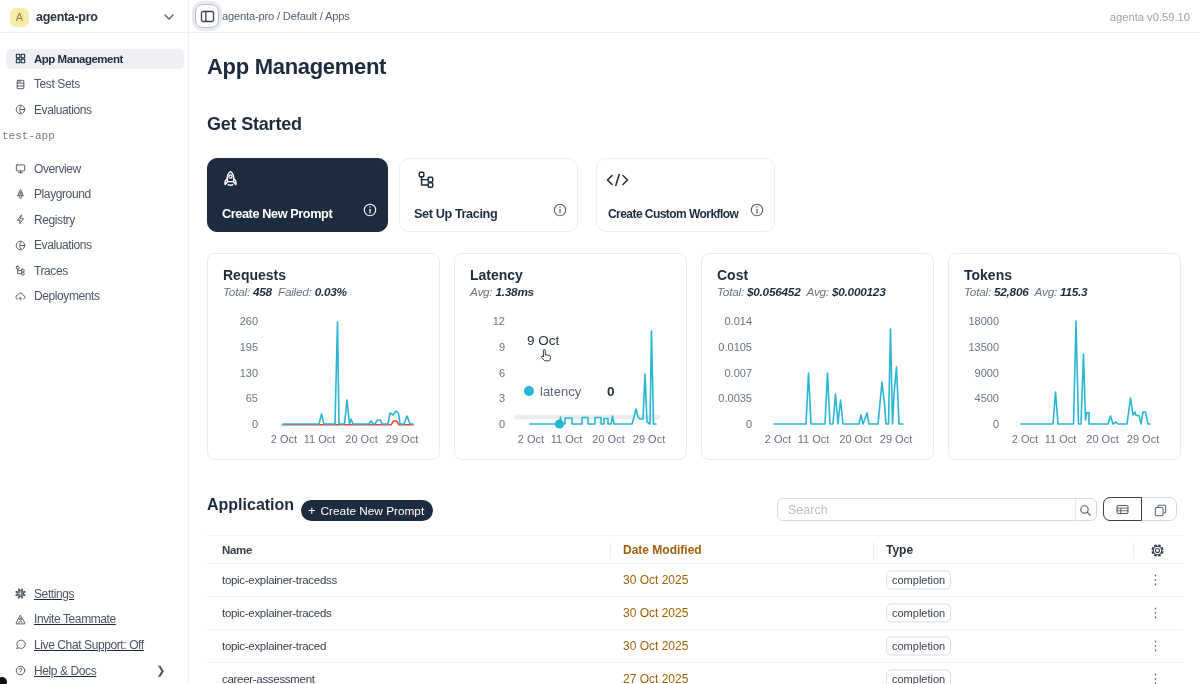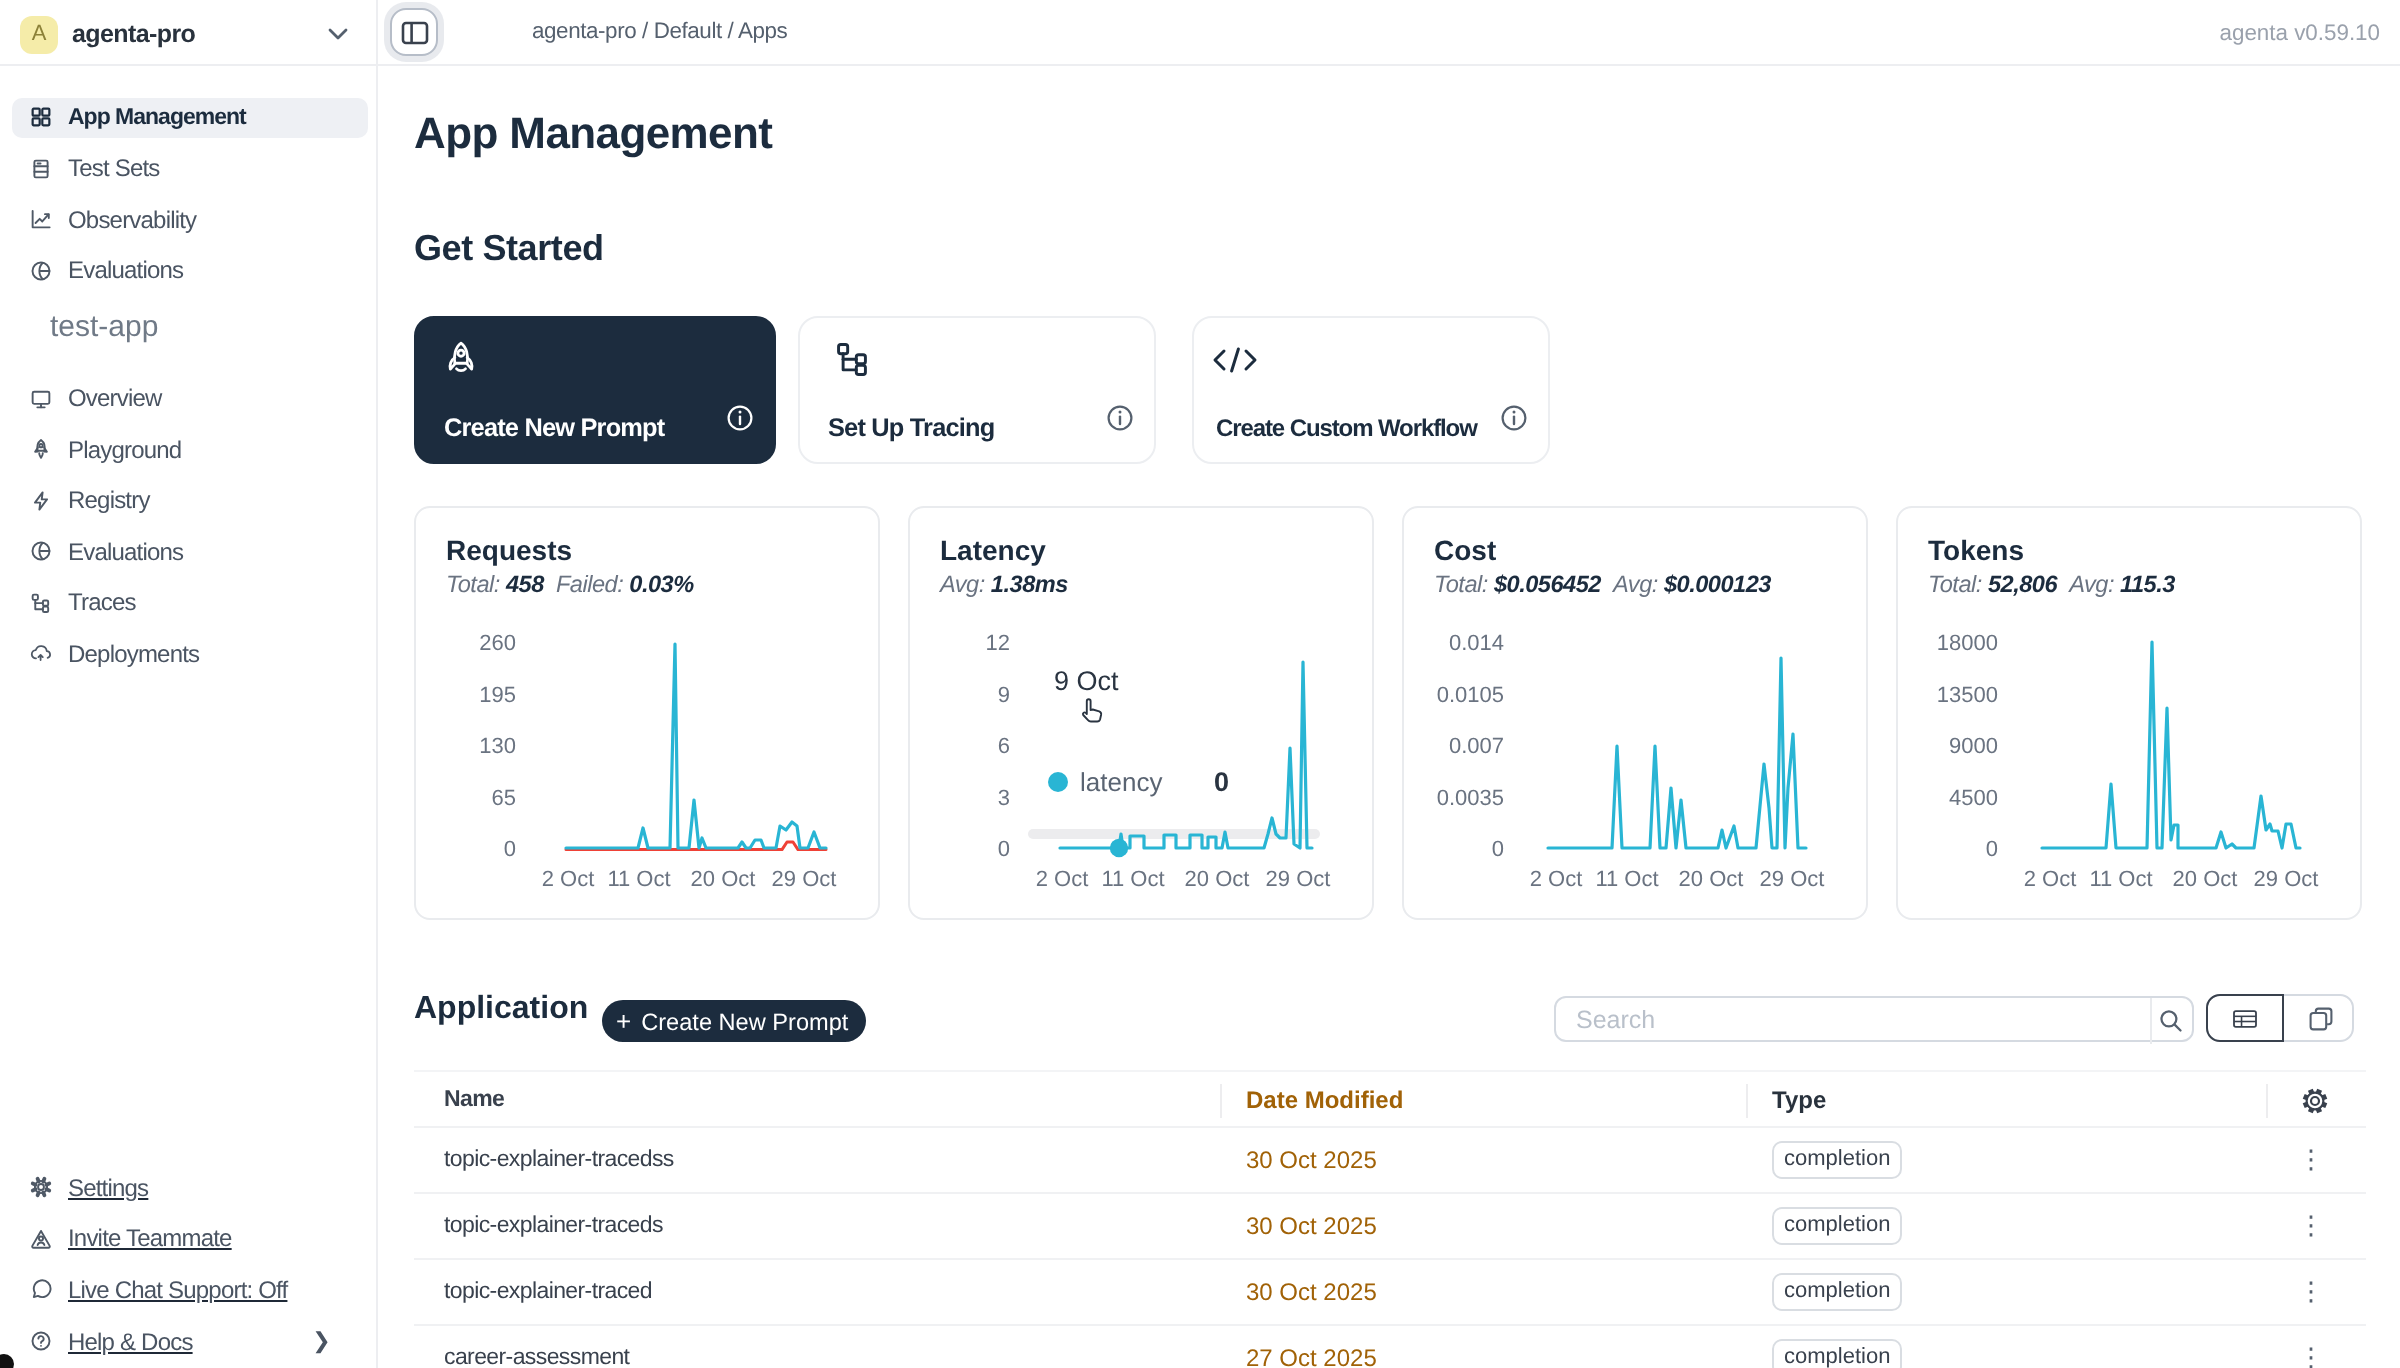--- a/index.html
+++ b/index.html
@@ -13,35 +13,35 @@
   border-bottom:1px solid #edeef1; }
 #wsavatar { position:absolute; left:10px; top:8px; width:19px; height:19px;
   background:#f5eca9; border-radius:6px; color:#8c8138; font-size:11px;
   text-align:center; line-height:19px; }
 #wsname { position:absolute; left:36px; top:10px; font-size:12.5px; font-weight:bold; color:#29323d; letter-spacing:-0.3px; }
 #wschev { position:absolute; left:163px; top:10px; }
 .navitem { position:relative; height:20px; margin:0 4px 5.5px 6px; border-radius:5px;
   font-size:12px; color:#4a5462; display:flex; align-items:center; letter-spacing:-0.4px; }
 .navitem.sel { background:#eef0f4; color:#1c2c3e; font-weight:bold; font-size:11.5px; letter-spacing:-0.5px; }
 .navitem .nico { width:11px; height:12px; margin:0 8px 0 9px; flex:none; display:flex; align-items:center; }
-.navgroup { font-size:15px; color:#707a87; margin:10px 0 17px 25px; }
+.navgroup { font-size:11px; color:#707a87; margin:10px 0 17px 2px;font-family:Liberation Mono, monospace; }
 #botmenu { position:absolute; left:0; bottom:3.5px; width:188px;text-decoration:underline; }
 #botmenu .navitem { margin-bottom:5.6px; }
 #botmenu .navitem:last-child { margin-bottom:0; }
 .chevr { position:absolute; right:19px; top:3.5px; color:#4a5462; font-size:11px; }
 svg.ic { width:11px; height:11px; stroke:#4f5966; fill:none; stroke-width:1.3; stroke-linecap:round; stroke-linejoin:round; }
 .sel svg.ic { stroke:#1c2c3e; stroke-width:1.5; }
 
 
 #topbar { position:absolute; left:189px; top:0; width:1011px; height:33px;
   border-bottom:1px solid #edeef1; background:#fff; }
 #collapsebtn { position:absolute; left:6px; top:4px; width:24px; height:24px;
   border:1.5px solid #b6bdc8; border-radius:8px; background:#fff; display:flex;
   align-items:center; justify-content:center; box-shadow:0 0 0 3px rgba(186,192,202,0.33); }
-#breadcrumb { position:absolute; left:33px; top:10px; font-size:11.2px; letter-spacing:-0.2px; color:#55606e;margin-left:44px; }
+#breadcrumb { position:absolute; left:33px; top:10px; font-size:11.2px; letter-spacing:-0.2px; color:#55606e; }
 #version { position:absolute; right:10px; top:11px; font-size:11.2px; color:#9aa1ac; }
 
 
 #main { position:absolute; left:189px; top:34px; width:1011px; height:650px; }
 h1.pagetitle { position:absolute; left:18px; top:20px; font-size:22px; font-weight:bold; color:#1c2c3e; letter-spacing:-0.3px; }
 h2.gst { position:absolute; left:18px; top:80px; font-size:18px; font-weight:bold; color:#1c2c3e; letter-spacing:-0.2px; }
 
 .gcard { position:absolute; top:124px; width:181px; height:74px; border-radius:10px;
   border:1px solid #eceef1; background:#fff; }
 .gcard .gic { position:absolute; left:15px; top:11px; }
@@ -108,27 +108,20 @@
           </svg>
         </span>App Management</div>
     <div class="navitem"><span class="nico">
           <svg class="ic" width="15" height="15" viewBox="0 0 15 15">
             <rect x="3" y="1.8" width="9" height="11.4" rx="1"></rect>
             <line x1="3" y1="5.6" x2="12" y2="5.6"></line>
             <line x1="3" y1="9.4" x2="12" y2="9.4"></line>
             <line x1="5.2" y1="3.7" x2="7.2" y2="3.7"></line>
           </svg>
         </span>Test Sets</div>
-    <div class="navitem"><span class="nico">
-          <svg class="ic" width="15" height="15" viewBox="0 0 15 15">
-            <path d="M1.8 2 V13.2 H13.4"></path>
-            <path d="M3.8 10.2 L6.6 7.4 L8.4 9.2 L12.6 4.4"></path>
-            <path d="M10.2 4.2 H12.8 V6.8"></path>
-          </svg>
-        </span>Observability</div>
     <div class="navitem"><span class="nico">
           <svg class="ic" width="15" height="15" viewBox="0 0 15 15">
             <circle cx="7.5" cy="7.5" r="5.8"></circle>
             <path d="M8.8 1.9 C5.6 4.6 5.6 10.4 8.8 13.1"></path>
             <path d="M7.2 7.5 H13.2"></path>
           </svg>
         </span>Evaluations</div>
     <div class="navgroup">test-app</div>
     <div class="navitem"><span class="nico">
           <svg class="ic" width="15" height="15" viewBox="0 0 15 15">

